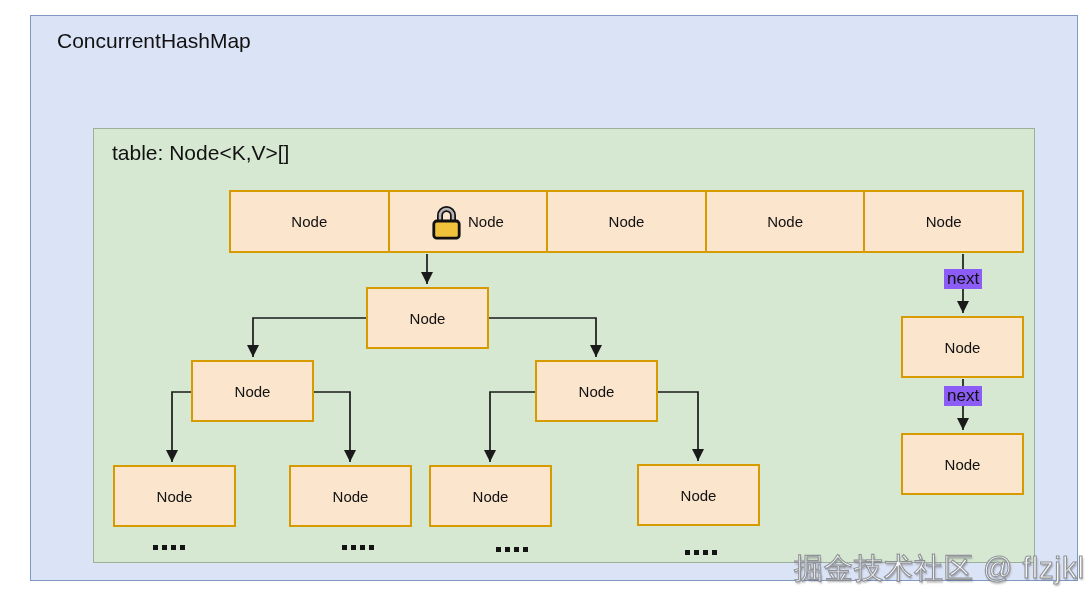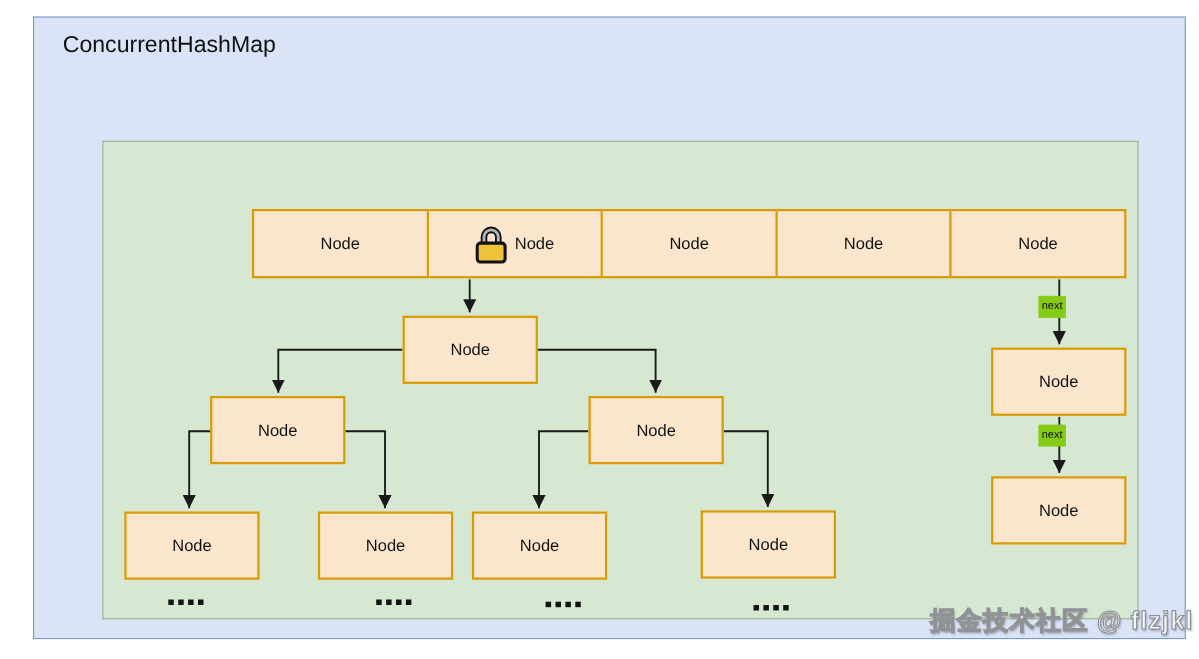--- a/index.html
+++ b/index.html
@@ -46,49 +46,50 @@
     background: #fce5cd; border: 2px solid #d79b00;
     display: flex; align-items: center; justify-content: center;
     font-size: 15px; color: #111111;
   }
 
   
   .connectors { position: absolute; left: 0; top: 0; width: 1090px; height: 599px; pointer-events: none; }
 
   
   .next-label {
-    position: absolute; background: #84cc16; color: #111111;
-    font-size: 10px; line-height: 20px; padding: 0 3px; text-align: center;
+    position: absolute; background: #8b5cf6; color: #111111;
+    font-size: 17px; line-height: 20px; padding: 0 3px; text-align: center;
   }
 
   
   .dots { position: absolute; display: flex; gap: 4px; }
   .dots i { display: block; width: 5px; height: 5px; background: #141414; }
 
   
   .lock-icon { display: block; }
 
   
   .watermark {
     position: absolute; right: 5px; top: 549px;
-    font-size: 23px; font-weight: bold; letter-spacing: 1px; white-space: nowrap;
+    font-size: 29px; font-weight: normal; letter-spacing: 1px; white-space: nowrap;
     color: rgba(255,255,255,0.88);
     -webkit-text-stroke: 1.1px #8f9296;
     text-shadow: 1px 2px 2px rgba(70,70,75,0.45);
   }
 </style>
 </head>
 <body>
 
 <div class="stage">
 
   <div class="outer-box"></div>
   <div class="diagram-title">ConcurrentHashMap</div>
 
   <div class="inner-box"></div>
+  <div class="table-title">table: Node&lt;K,V&gt;[]</div>
 
   <svg class="connectors" viewBox="0 0 1090 599">
     <defs>
       <marker id="arrow" viewBox="0 0 10 10" refX="10" refY="5" markerWidth="12" markerHeight="12" markerUnits="userSpaceOnUse" orient="auto">
         <path d="M0,0 L10,5 L0,10 z" fill="#1a1a1a"></path>
       </marker>
     </defs>
     <g stroke="#1a1a1a" stroke-width="1.7" fill="none">
       <path d="M427,254 V284" marker-end="url(#arrow)"></path>
       <path d="M366,318 H253 V357" marker-end="url(#arrow)"></path>

